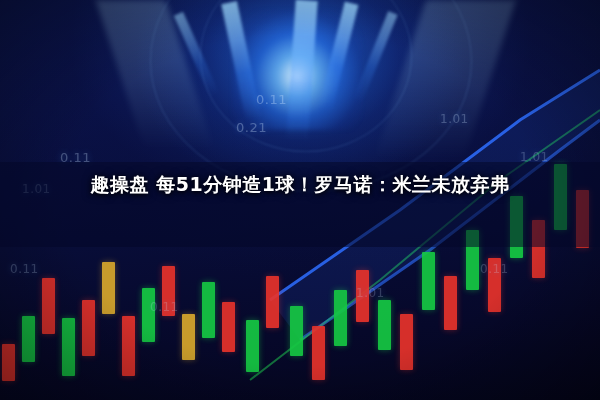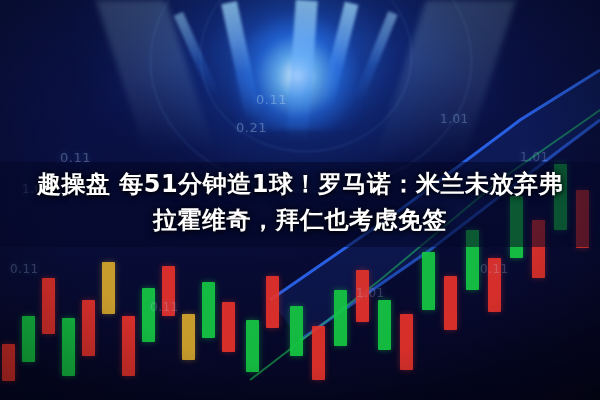--- a/index.html
+++ b/index.html
@@ -90,21 +90,21 @@
     height: 85px;
     background: rgba(4,8,40,0.55);
   }
   #caption-text {
     position: absolute;
     left: 0;
     top: 166px;
     width: 600px;
     text-align: center;
     color: #ffffff;
-    font-size: 24px;
+    font-size: 19px;
     line-height: 36px;
     font-weight: 700;
     text-shadow: 0 1px 4px rgba(0,0,0,0.95), 0 0 10px rgba(0,0,0,0.8);
     padding: 0 8px;
     box-sizing: border-box;
     letter-spacing: 0.5px;
   }
   .vignette {
     position: absolute;
     left: 0; top: 0; width: 600px; height: 400px;
@@ -262,16 +262,15 @@
       <div class="price" style="left: 480px; top: 262px; font-size: 12px; opacity: 0.4;">0.11</div>
       <div class="price" style="left: 356px; top: 286px; font-size: 12px; opacity: 0.4;">1.01</div>
       <div class="price" style="left: 150px; top: 300px; font-size: 12px; opacity: 0.4;">0.11</div>
     </div>
 
   <div class="vignette"></div>
 
   <div id="caption-band"></div>
   <div id="caption-text">
     <div>趣操盘 每51分钟造1球！罗马诺：米兰未放弃弗</div>
-    <div>拉霍维奇，拜仁也考虑免签</div>
   </div>
 
 </div>
 
 </body></html>

